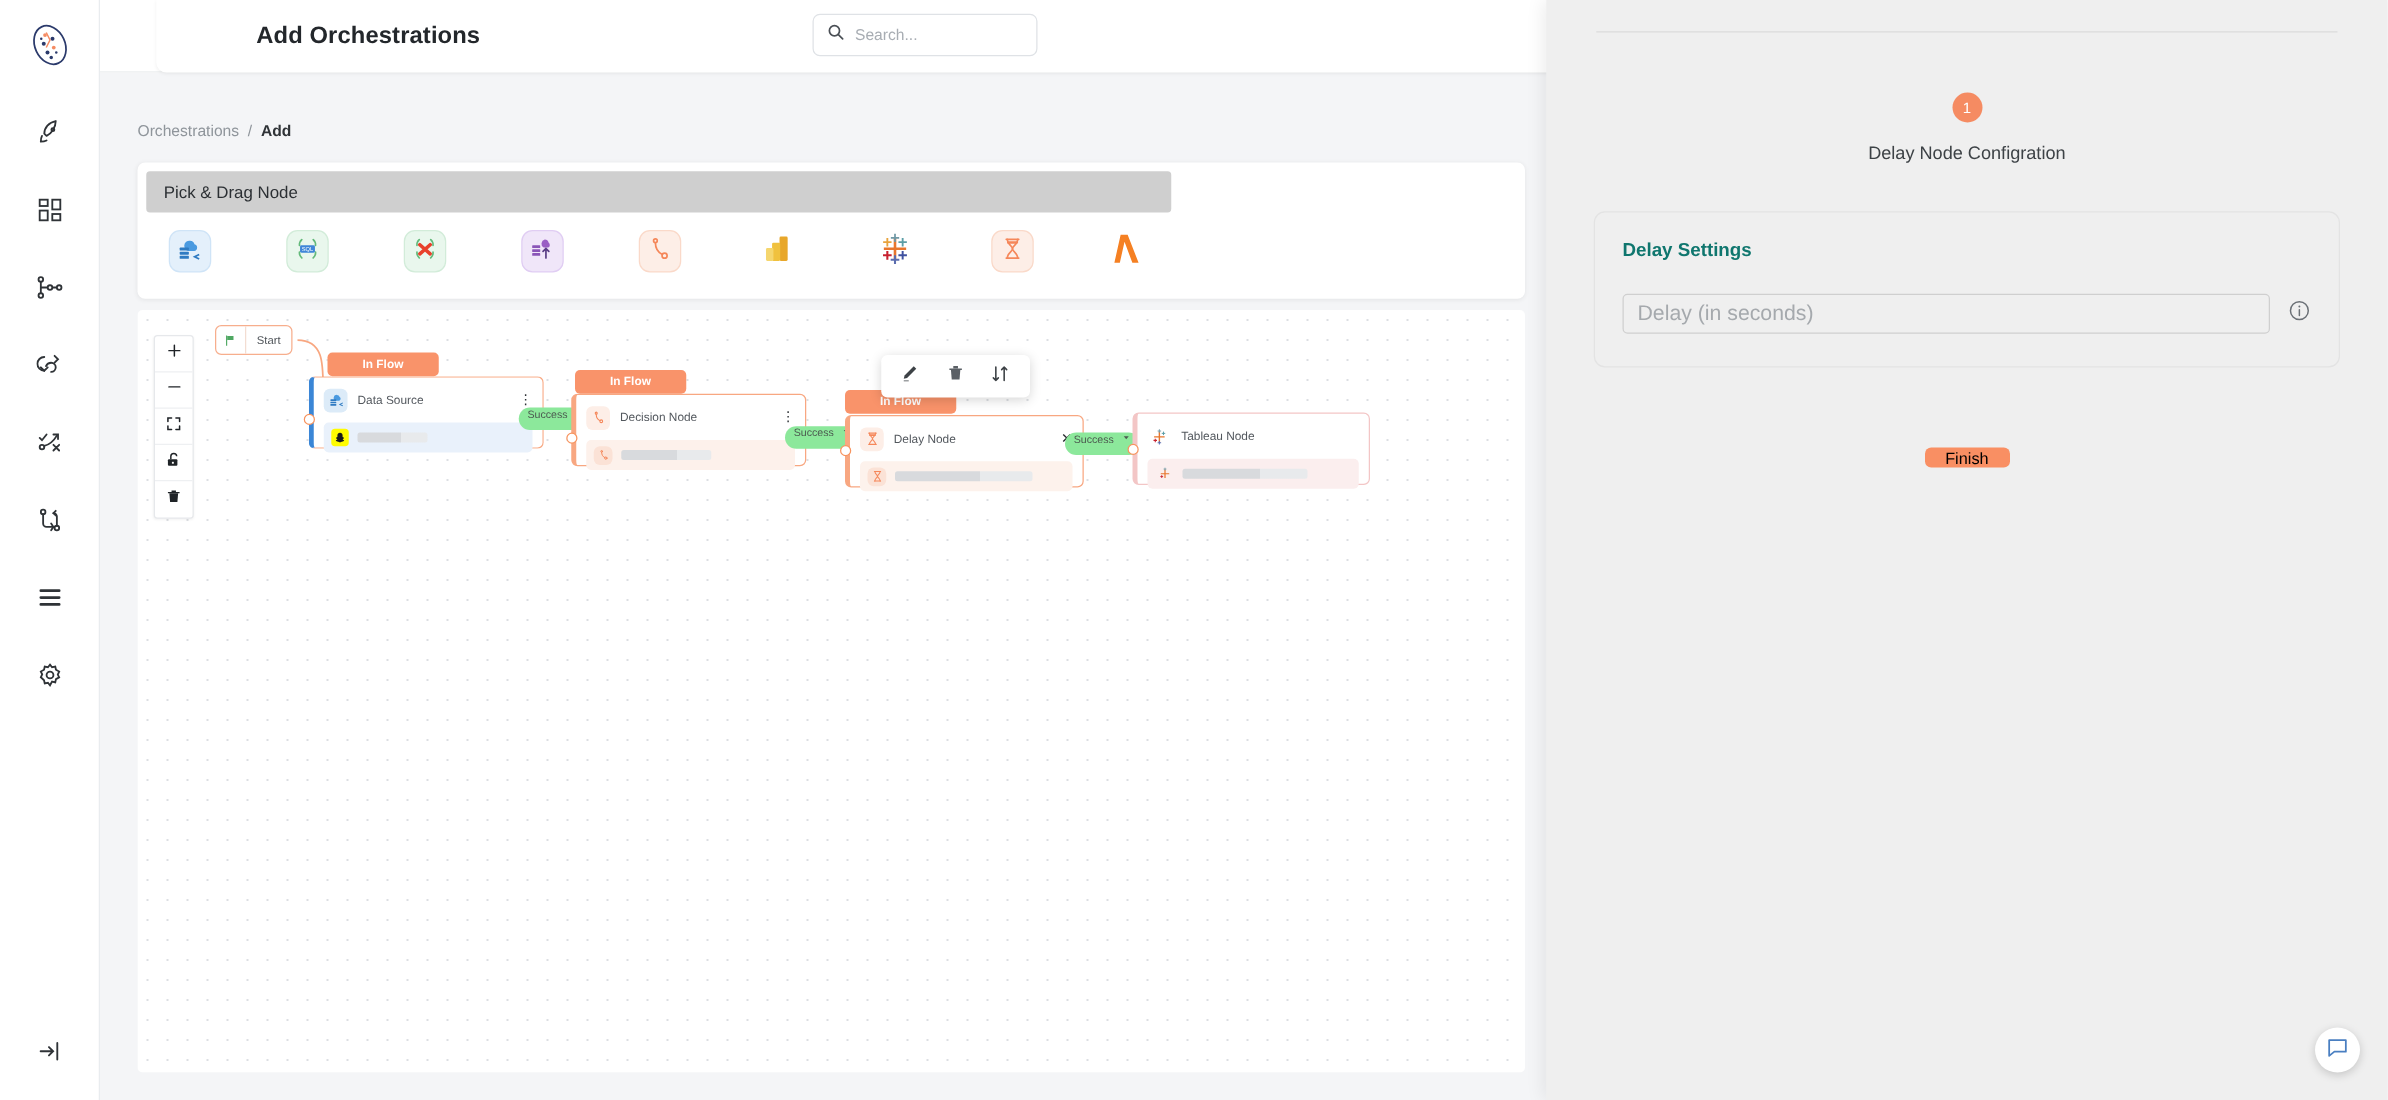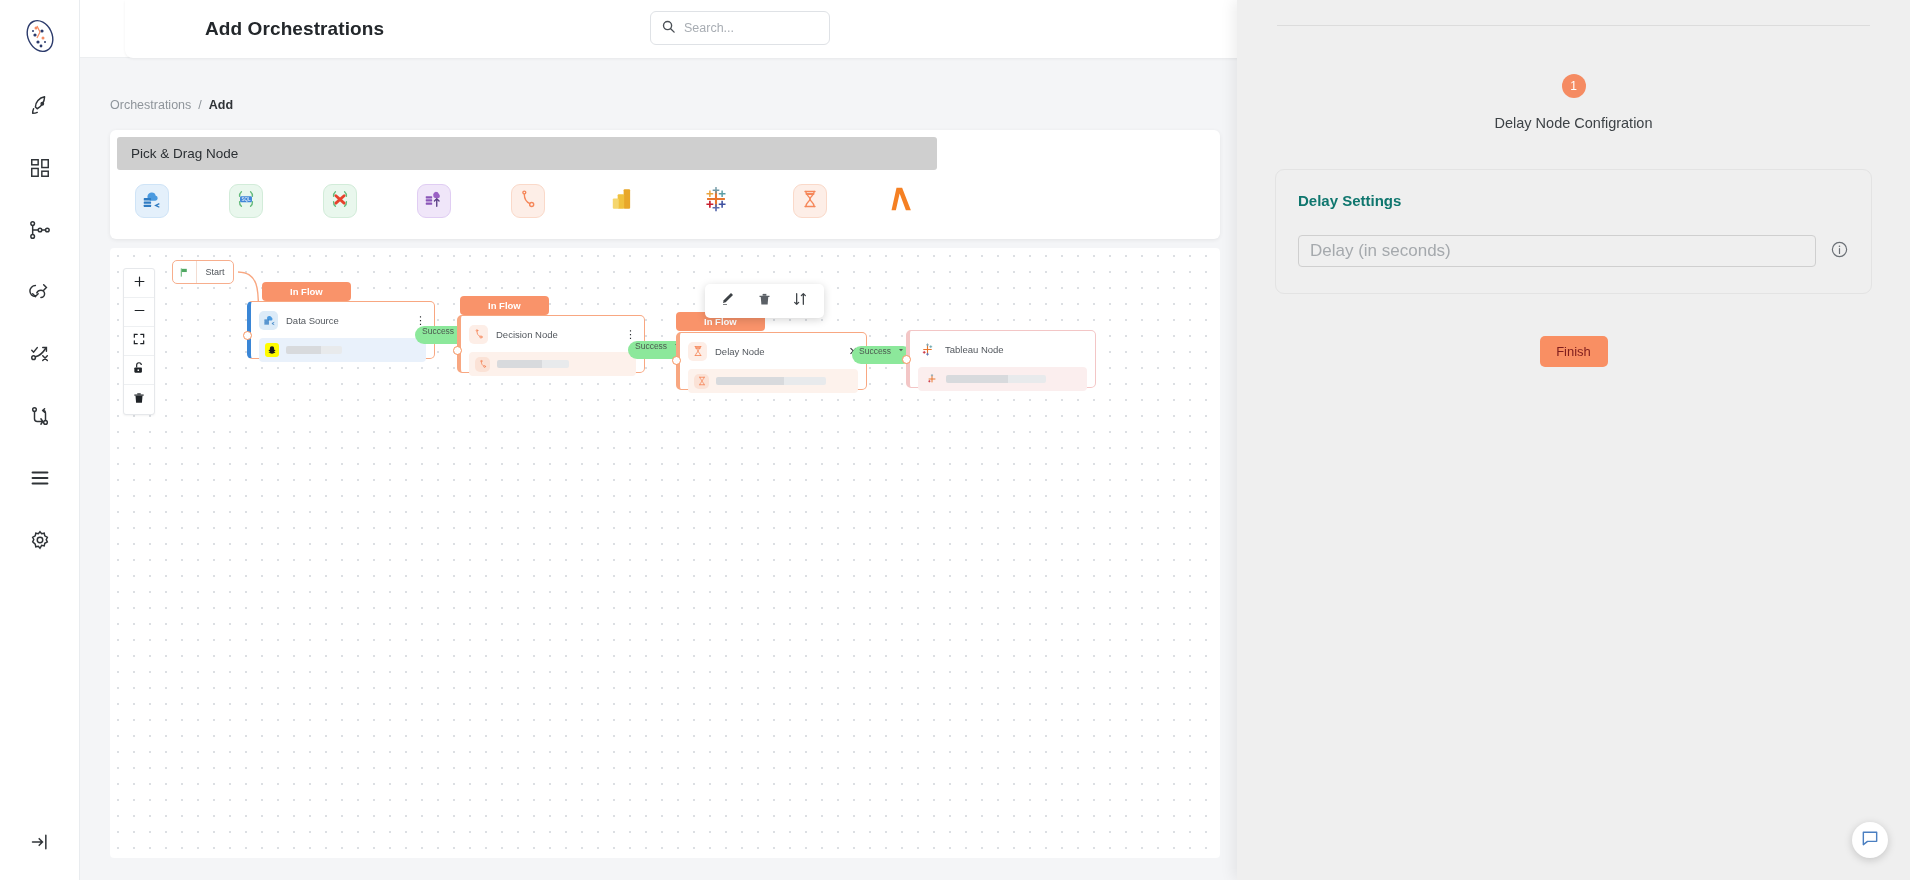--- a/index.html
+++ b/index.html
@@ -183,23 +183,23 @@
   }
   .settings-title { font-size: 15px; color: #0f766e; font-weight: 600; }
   .field-row { display: flex; align-items: center; gap: 14px; margin-top: 26px; }
   .delay-input {
     flex: 1; height: 32px; border: 1px solid #cfcfcf; border-radius: 4px;
     background: transparent; padding: 0 11px; outline: none;
     font-family: "Liberation Sans", sans-serif; font-size: 17px; color: #3d4246;
   }
   .delay-input::placeholder { color: #a5a9ad; }
   .finish-btn {
-    display: block; margin: 42px auto 0 auto;
-    background: #f98f63; color: #7f1d1d; border: 0; border-radius: 5px;
-    width: 68px; height: 31px; font-size: 13px;
+    display: block; margin: 64px auto 0 auto;
+    background: #f98f63; color: #000000; border: 0; border-radius: 5px;
+    width: 68px; height: 16px; font-size: 13px;
     font-family: "Liberation Sans", sans-serif; cursor: pointer;
   }
   .chat-bubble {
     position: absolute; right: 22px; bottom: 22px; width: 36px; height: 36px;
     border-radius: 50%; background: #fff; box-shadow: 0 2px 8px rgba(0,0,0,.18);
     display: flex; align-items: center; justify-content: center; cursor: pointer; z-index: 60;
   }
 </style>
 </head>
 <body>

